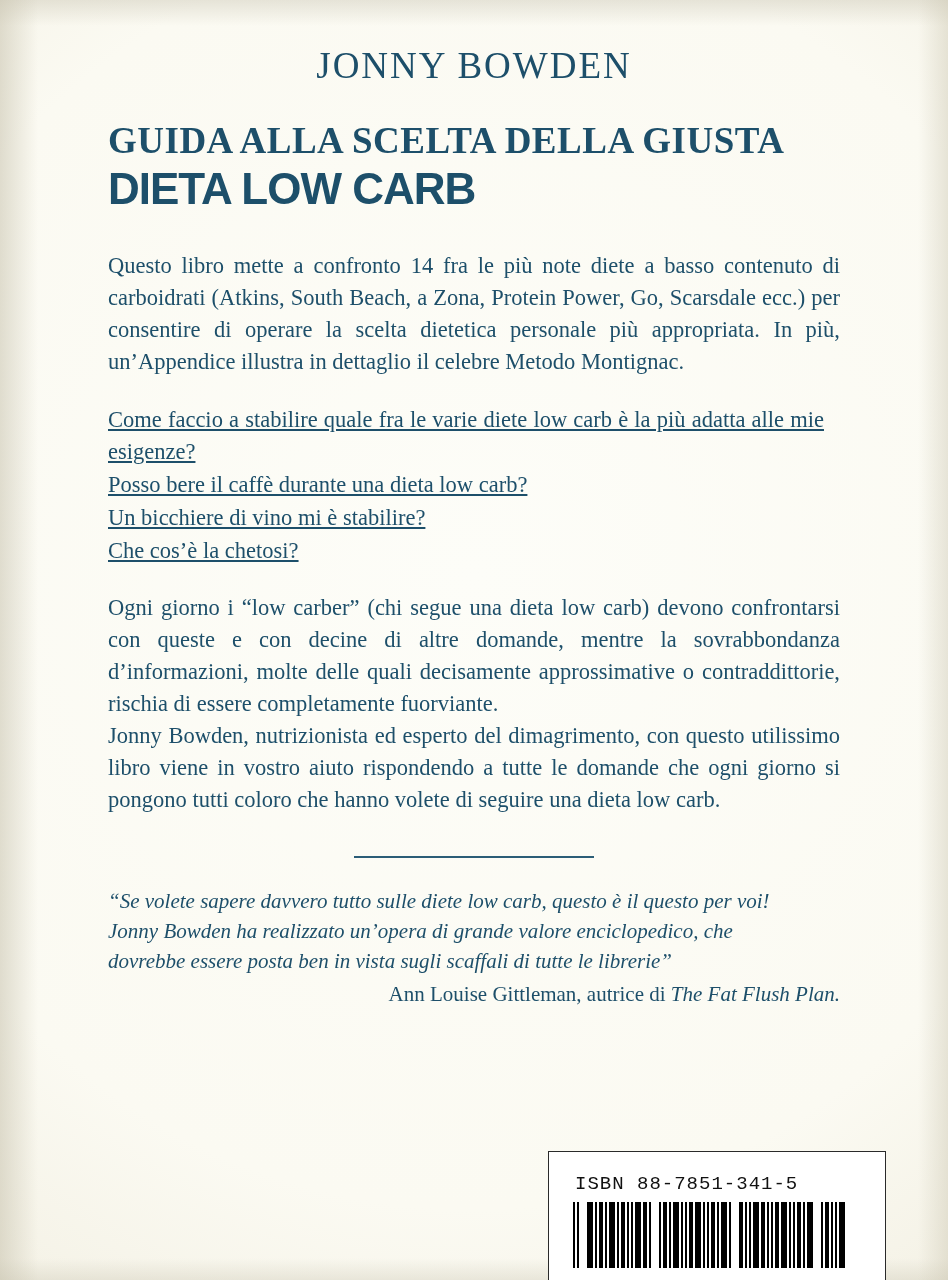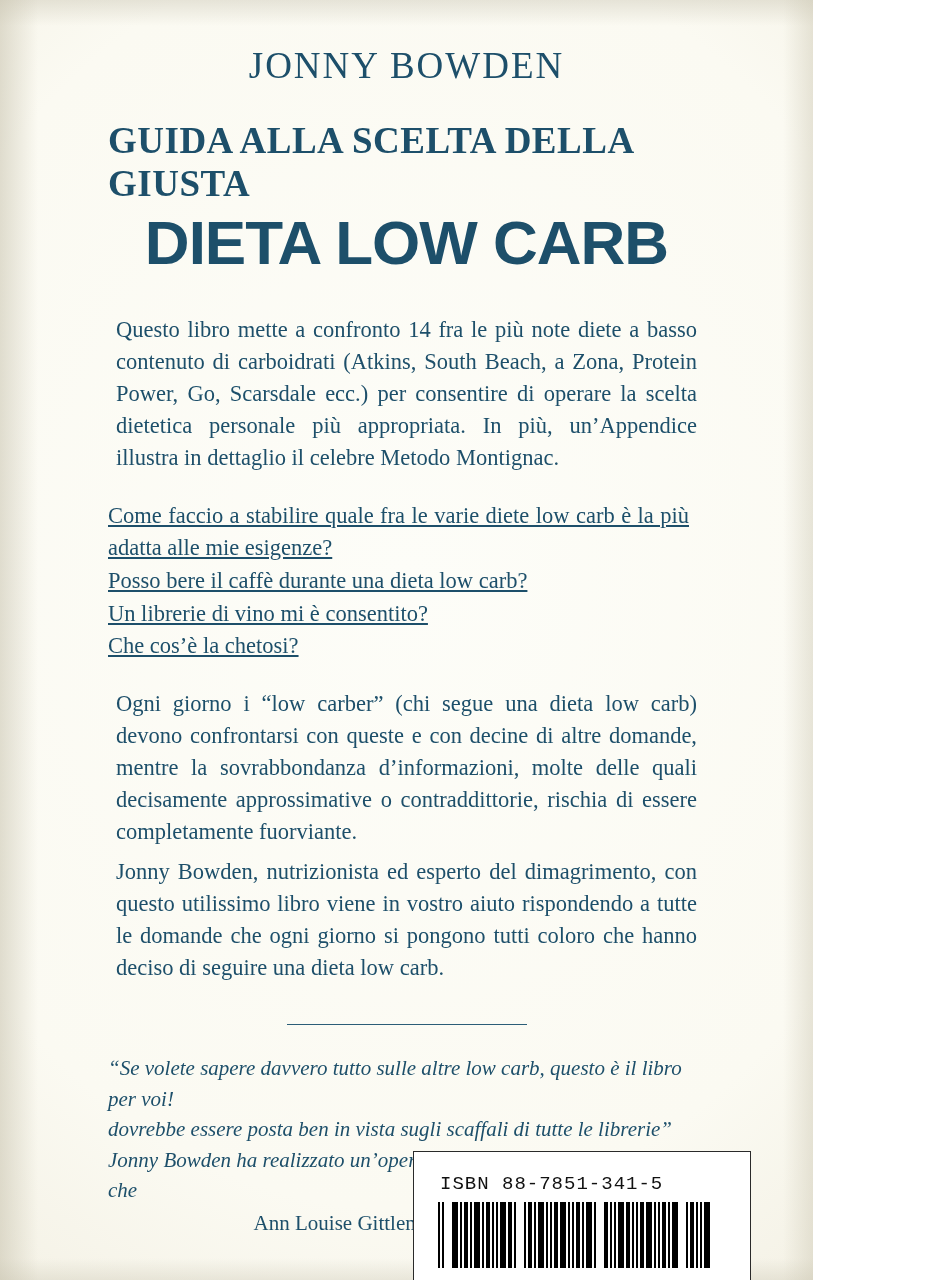--- a/index.html
+++ b/index.html
@@ -2,21 +2,21 @@
 <html lang="it"><head>
 <meta charset="utf-8">
 <style>
   html, body {
     margin: 0;
     padding: 0;
     background: #ffffff;
   }
   #page {
     position: relative;
-    width: 813px;
+    width: 948px;
     height: 1280px;
     overflow: hidden;
     background:
       radial-gradient(ellipse 120% 90% at 50% 45%, #fdfdf8 0%, #fbfaf2 55%, #f2efe2 80%, #e8e4d4 100%);
     font-family: "Liberation Serif", "DejaVu Serif", serif;
     color: #1b4a63;
   }
   
   #page::before {
     content: "";
@@ -48,43 +48,42 @@
   .title-line1 {
     text-align: left;
     margin-top: 32px;
     font-size: 37px;
     font-weight: bold;
     letter-spacing: 0.5px;
     color: #1d4f6a;
     text-transform: uppercase;
   }
   .title-line2 {
-    text-align: center;
     margin-top: 2px;
     font-family: "Liberation Sans", sans-serif;
-    font-size: 62px;
+    font-size: 44px;
     font-weight: bold;
     letter-spacing: -1px;
     color: #1d4f6a;
     text-transform: uppercase;
   }
 
   .body-block {
     margin-top: 36px;
     font-size: 22.5px;
     line-height: 1.42;
     text-align: justify;
     color: #1d4f6a;
   }
   .body-block.questions {
     margin-top: 26px;
     text-align: left;
   }
   .body-block.questions p { margin: 0 16px 1px 0; text-decoration: underline; }
-  .body-block p { margin: 8px; }
+  .body-block p { margin: 0; }
   .body-block + .body-block { margin-top: 26px; }
   .q-first { text-align: justify; }
 
   .divider {
     width: 240px;
     height: 1.6px;
     background: #2b5d77;
     margin: 40px auto 0 auto;
   }
 
@@ -153,35 +152,35 @@
     <div class="title-line1">Guida alla scelta della giusta</div>
     <div class="title-line2">Dieta Low Carb</div>
 
     <div class="body-block">
       <p>Questo libro mette a confronto 14 fra le più note diete a basso contenuto di carboidrati (Atkins, South Beach, a Zona, Protein Power, Go, Scarsdale ecc.) per consentire di operare la scelta dietetica personale più appropriata. In più, un’Appendice illustra in dettaglio il celebre Metodo Montignac.</p>
     </div>
 
     <div class="body-block questions">
       <p class="q-first">Come faccio a stabilire quale fra le varie diete low carb è la più adatta alle mie esigenze?</p>
       <p>Posso bere il caffè durante una dieta low carb?</p>
-      <p>Un librerie di vino mi è consentito?</p>
+      <p>Un bicchiere di vino mi è stabilire?</p>
       <p>Che cos’è la chetosi?</p>
     </div>
 
     <div class="body-block">
       <p>Ogni giorno i “low carber” (chi segue una dieta low carb) devono confrontarsi con queste e con decine di altre domande, mentre la sovrabbondanza d’informazioni, molte delle quali decisamente approssimative o contraddittorie, rischia di essere completamente fuorviante.</p>
-      <p>Jonny Bowden, nutrizionista ed esperto del dimagrimento, con questo utilissimo libro viene in vostro aiuto rispondendo a tutte le domande che ogni giorno si pongono tutti coloro che hanno deciso di seguire una dieta low carb.</p>
+      <p>Jonny Bowden, nutrizionista ed esperto del dimagrimento, con questo utilissimo libro viene in vostro aiuto rispondendo a tutte le domande che ogni giorno si pongono tutti coloro che hanno volete di seguire una dieta low carb.</p>
     </div>
 
     <div class="divider"></div>
 
     <div class="quote">
-      <p>“Se volete sapere davvero tutto sulle altre low carb, questo è il libro per voi!</p>
+      <p>“Se volete sapere davvero tutto sulle diete low carb, questo è il questo per voi!</p>
+      <p>Jonny Bowden ha realizzato un’opera di grande valore enciclopedico, che</p>
       <p>dovrebbe essere posta ben in vista sugli scaffali di tutte le librerie”</p>
-      <p>Jonny Bowden ha realizzato un’opera di grande valore enciclopedico, che</p>
       <p class="attrib"><span>Ann Louise Gittleman, autrice di </span><em>The Fat Flush Plan.</em></p>
     </div>
 
   </div>
 
   <div class="barcode-area">
     <div class="isbn-text">ISBN  88-7851-341-5</div>
     <div class="bars">
       <span class="w1"></span>
         <span class="w1"></span>

